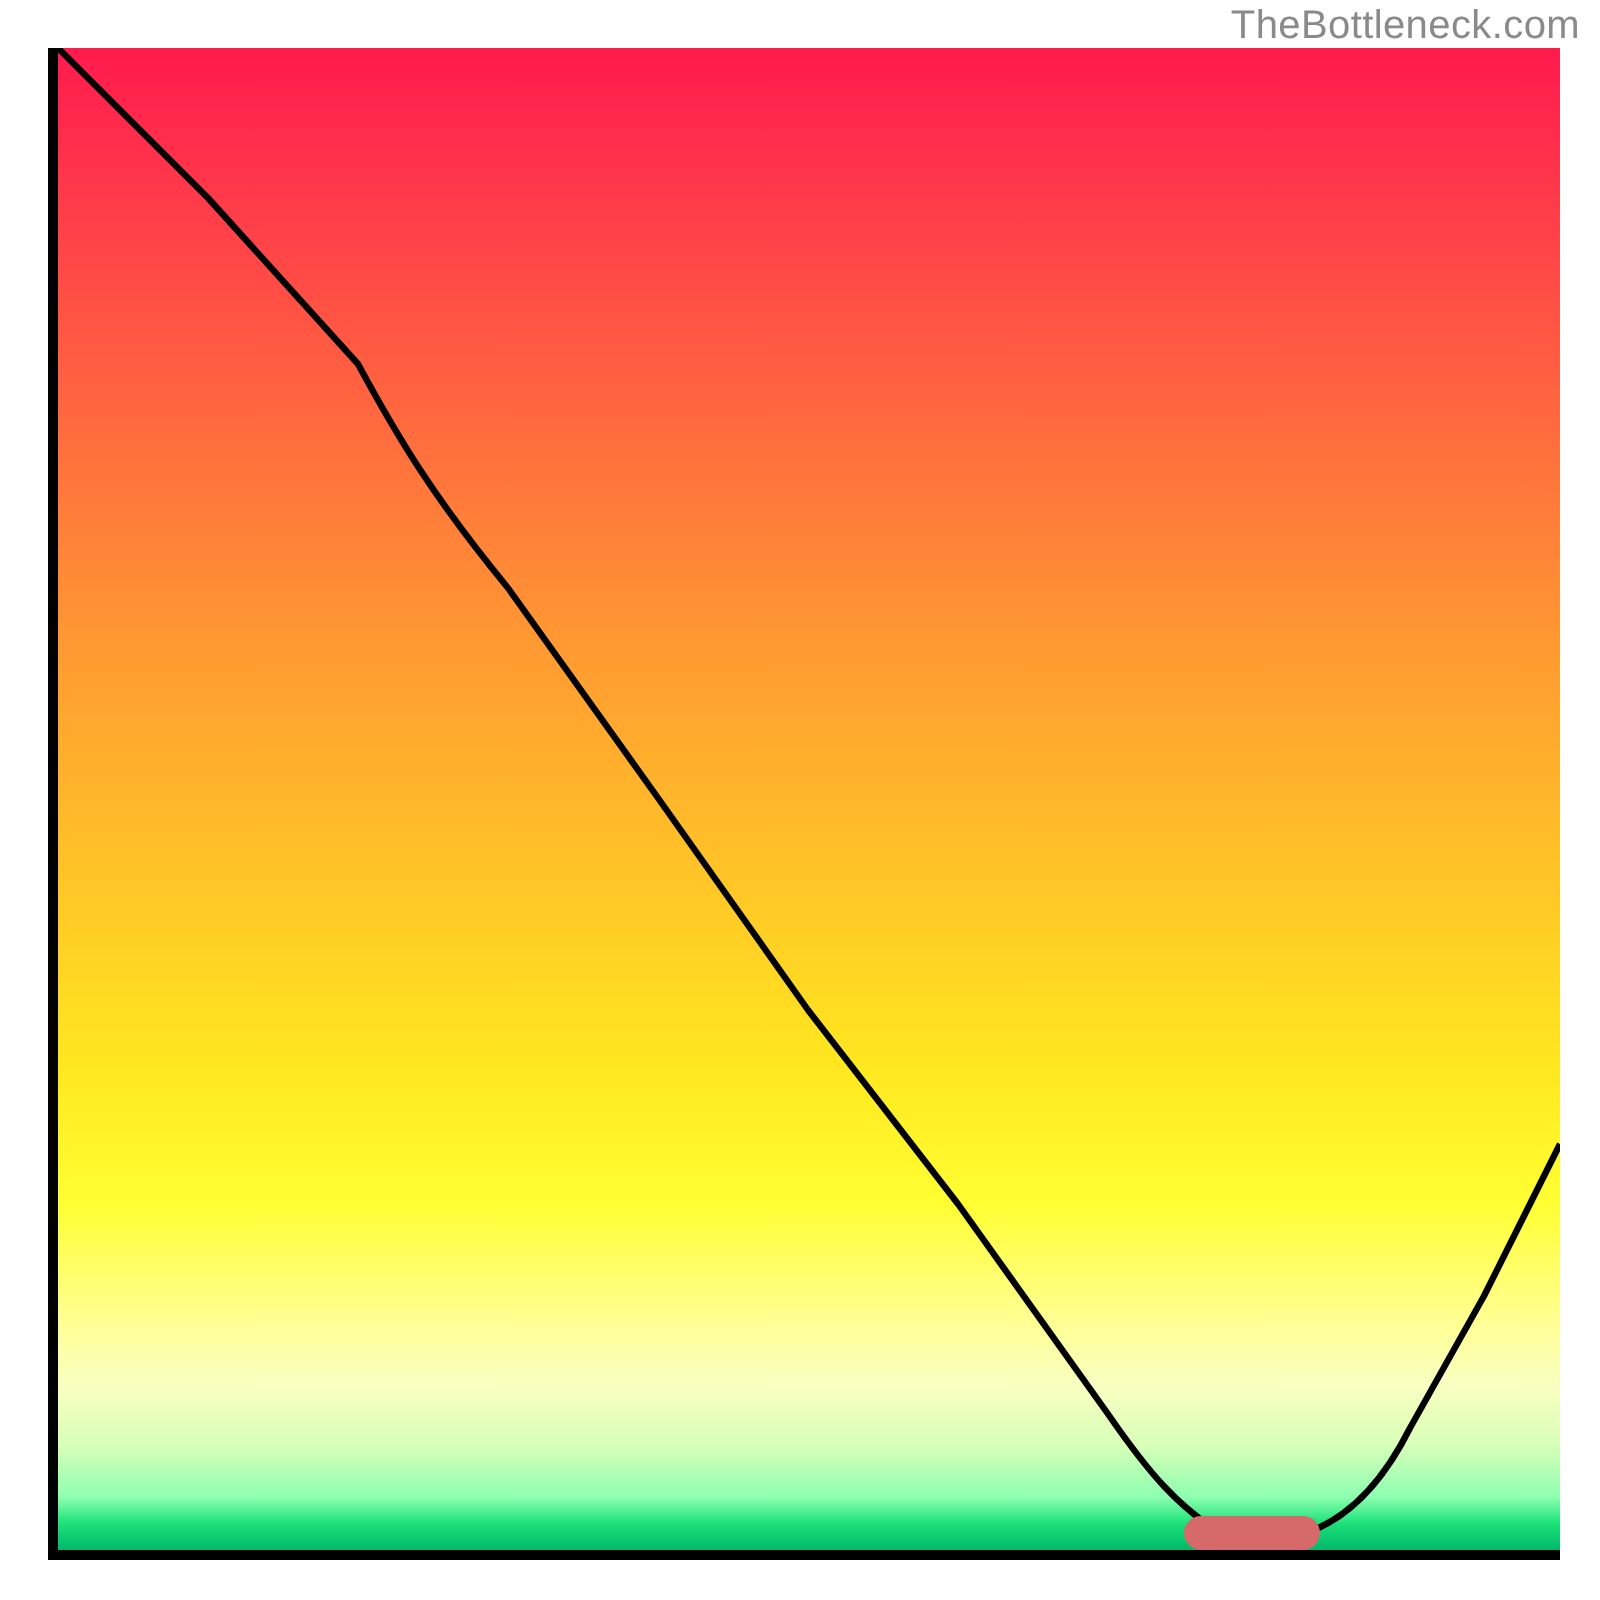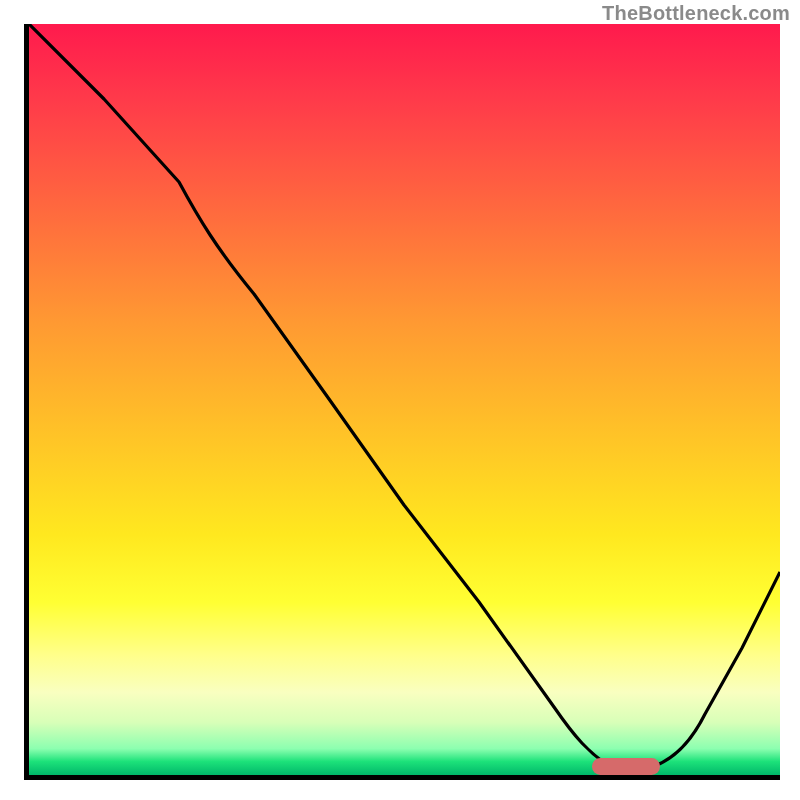--- a/index.html
+++ b/index.html
@@ -59,21 +59,21 @@
     background: #d66a6a;
     border-radius: 9px;
     height: 17px;
   }
   .watermark {
     position: absolute;
     top: 2px;
     right: 10px;
     font-family: Arial, Helvetica, sans-serif;
     font-size: 20px;
-    font-weight: 700;
+    font-weight: 400;
     color: #8a8a8a;
     letter-spacing: 0.2px;
   }
 </style>
 </head>
 <body>
 
 <div class="chart-container">
 
   <div class="plot-area">

